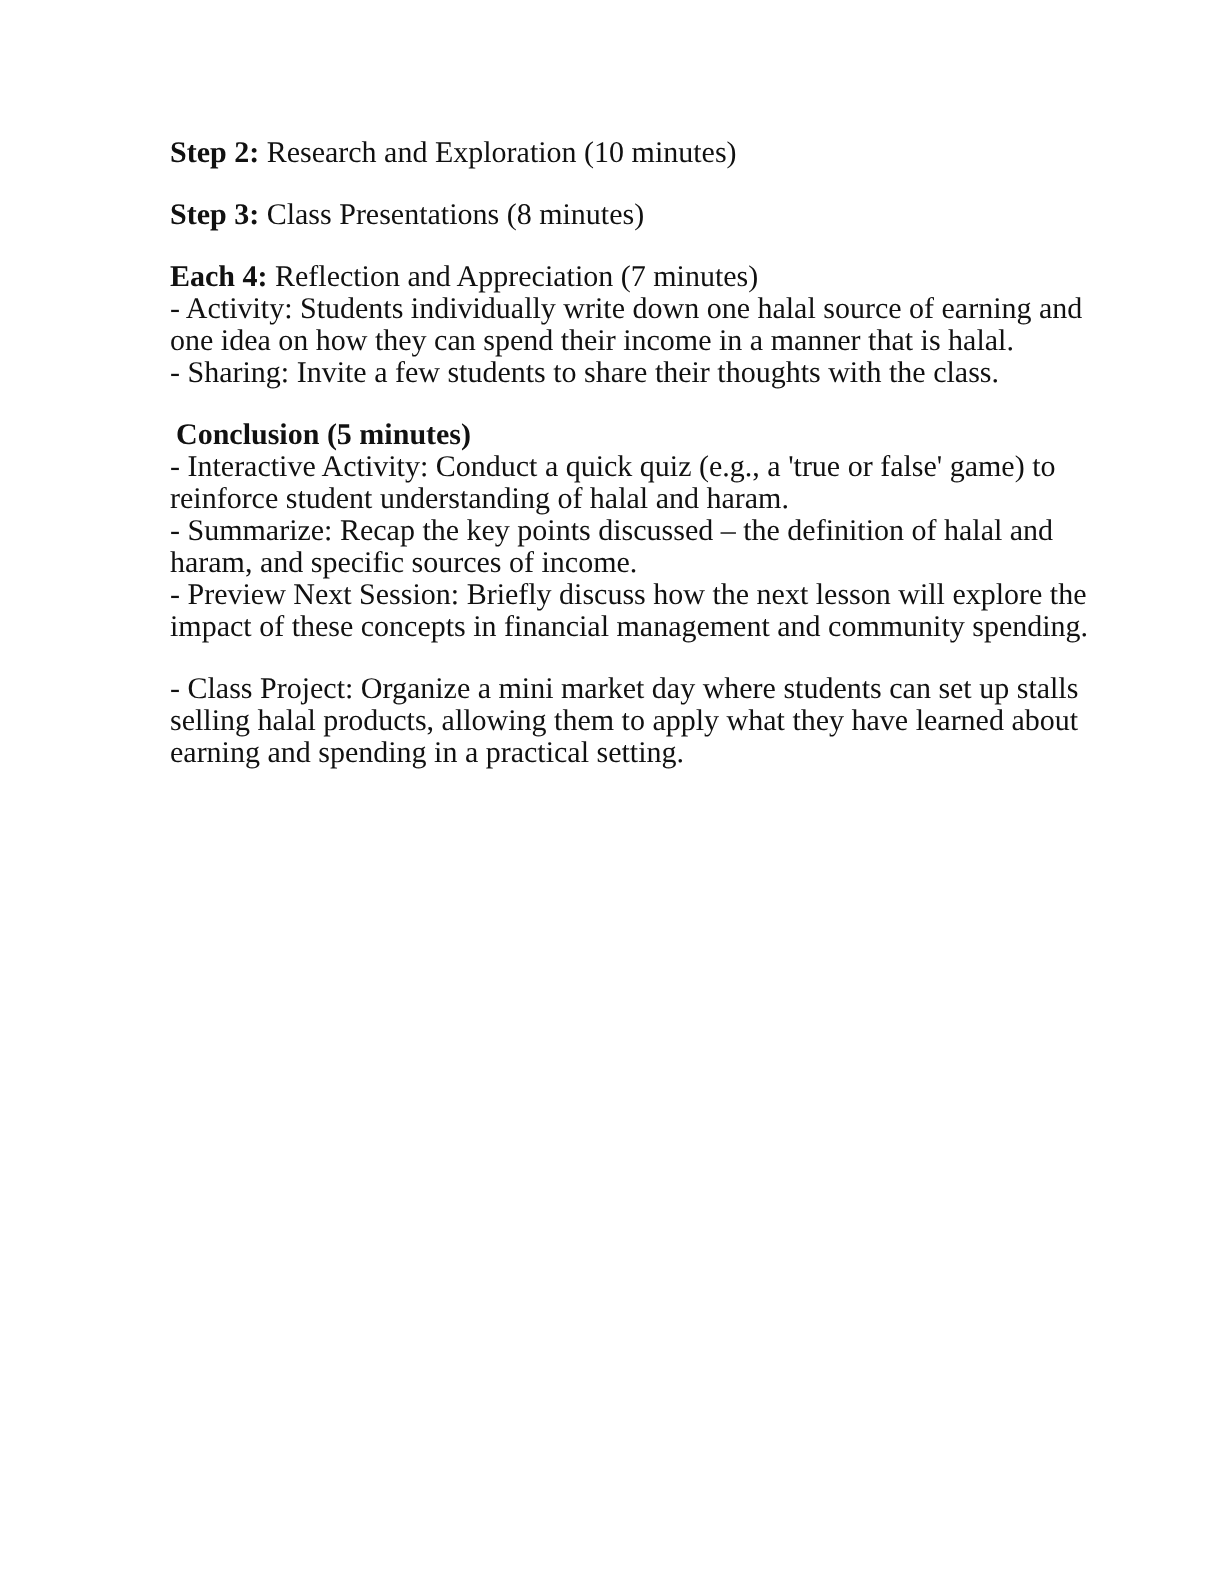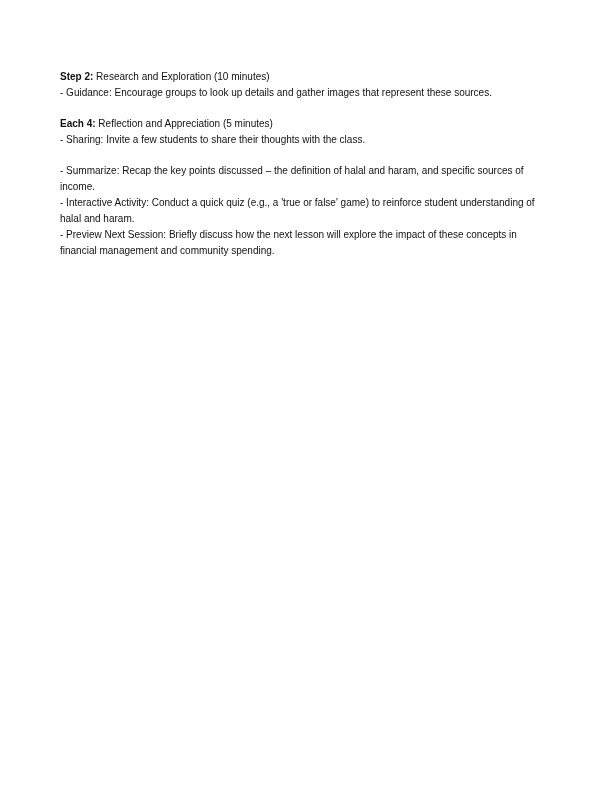--- a/index.html
+++ b/index.html
@@ -1,47 +1,50 @@
 <!DOCTYPE html>
 <html><head>
   <meta charset="utf-8">
   <style>
     html, body { margin: 0; padding: 0; background: #ffffff; }
     body { width: 612px; height: 792px; position: relative; overflow: hidden; }
     .page {
-      position: absolute; left: 60px; top: 69px; width: 475px;
-      font-family: Liberation Sans, sans-serif;
-      font-size: 10px; line-height: 16px; color: #111111;
+      position: absolute; left: 85px; top: 69px; width: 475px;
+      font-family: Liberation Serif, serif;
+      font-size: 15px; line-height: 16px; color: #111111;
     }
     .section { margin: 0 0 15px 0; }
     .section p { margin: 0; }
     .heading-line b { font-weight: bold; }
     .indent { padding-left: 3px; }
   </style>
 </head>
 <body>
 
 <div class="page">
 
   <div class="section">
     <p class="heading-line"><b>Step 2:</b><span> Research and Exploration (10 minutes)</span></p>
-    <p>- Guidance: Encourage groups to look up details and gather images that represent these sources.</p>
   </div>
 
   <div class="section">
+    <p class="heading-line"><b>Step 3:</b><span> Class Presentations (8 minutes)</span></p>
   </div>
 
   <div class="section">
-    <p class="heading-line"><b>Each 4:</b><span> Reflection and Appreciation (5 minutes)</span></p>
+    <p class="heading-line"><b>Each 4:</b><span> Reflection and Appreciation (7 minutes)</span></p>
+    <p>- Activity: Students individually write down one halal source of earning and one idea on how they can spend their income in a manner that is halal.</p>
     <p>- Sharing: Invite a few students to share their thoughts with the class.</p>
   </div>
 
   <div class="section">
+    <p class="heading-line indent"><b>Conclusion (5 minutes)</b></p>
+    <p>- Interactive Activity: Conduct a quick quiz (e.g., a 'true or false' game) to reinforce student understanding of halal and haram.</p>
     <p>- Summarize: Recap the key points discussed – the definition of halal and haram, and specific sources of income.</p>
-    <p>- Interactive Activity: Conduct a quick quiz (e.g., a 'true or false' game) to reinforce student understanding of halal and haram.</p>
     <p>- Preview Next Session: Briefly discuss how the next lesson will explore the impact of these concepts in financial management and community spending.</p>
   </div>
 
   <div class="section">
+    <p>- Class Project: Organize a mini market day where students can set up stalls selling halal products, allowing them to apply what they have learned about earning and spending in a practical setting.</p>
   </div>
 
 
 </div>
 
 </body></html>

